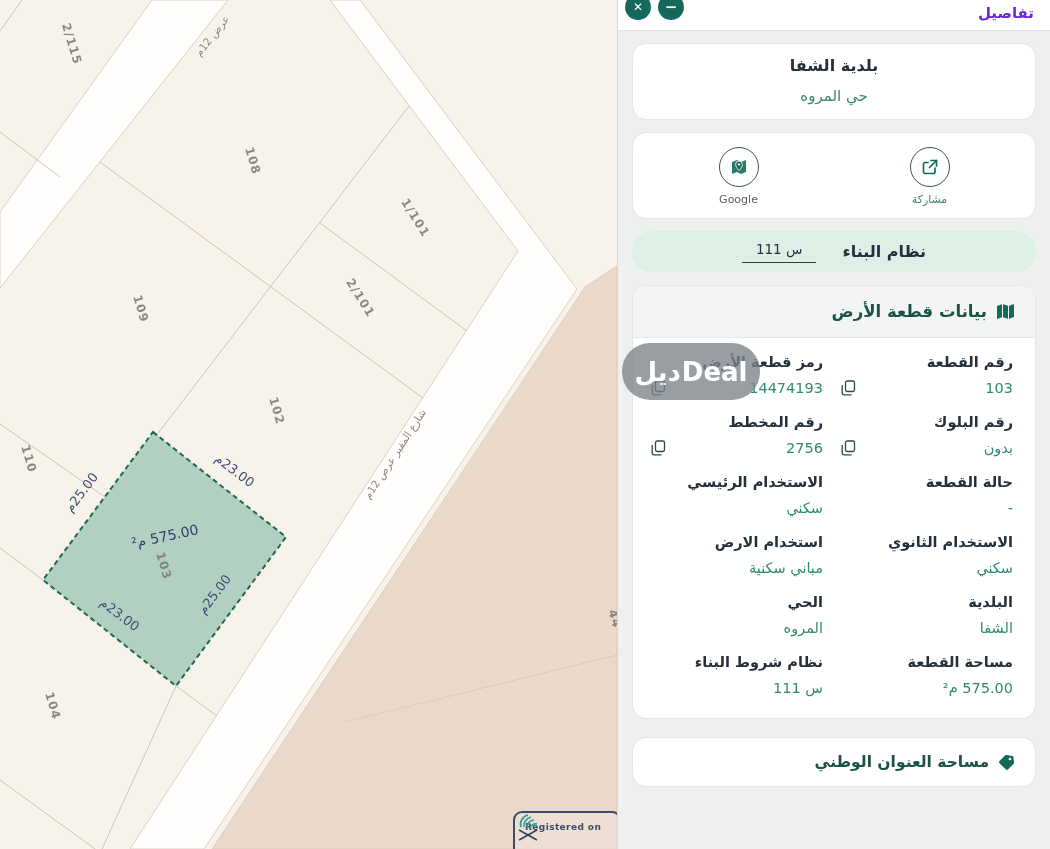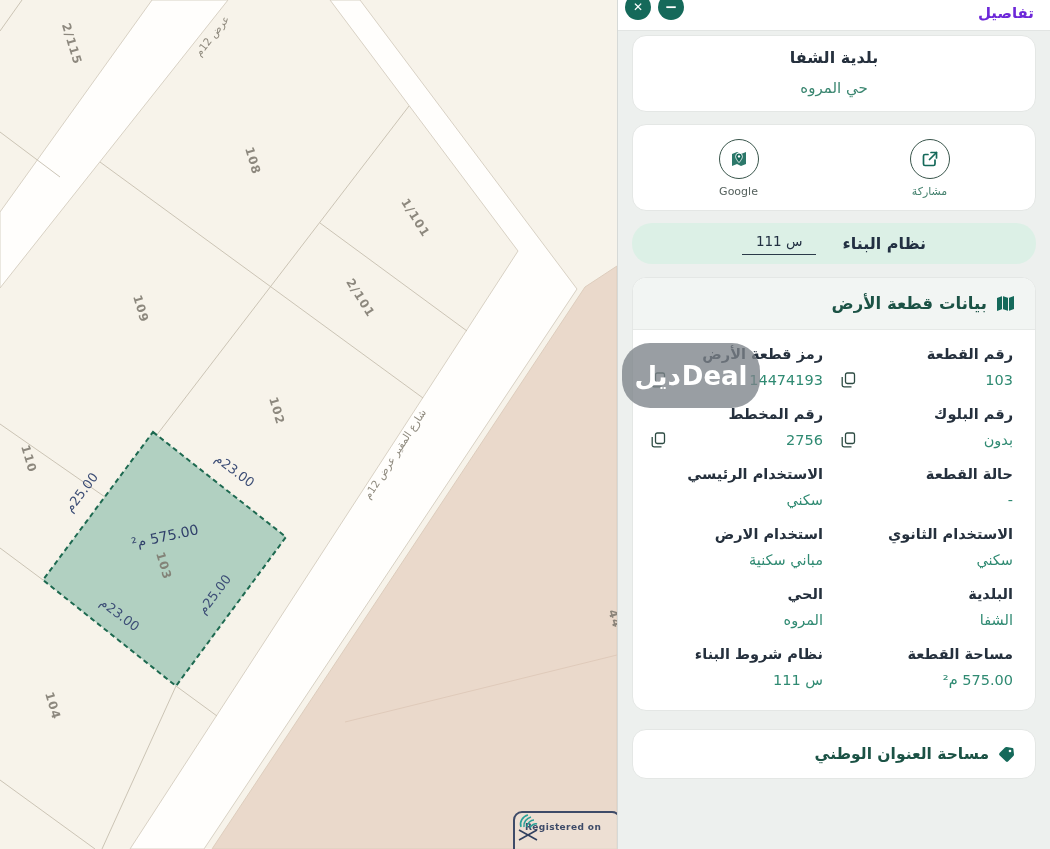--- a/index.html
+++ b/index.html
@@ -37,21 +37,21 @@
     font-size:15px;font-weight:bold;color:#6d28d9;
   }
   .win-btn{
     position:absolute;top:-6px;width:26px;height:26px;border-radius:50%;
     background:#15695a;color:#ffffff;border:none;cursor:pointer;
     font-size:12px;font-weight:bold;line-height:26px;text-align:center;padding:0;
     font-family:"DejaVu Sans",sans-serif;
   }
   .btn-close{left:7px;}
   .btn-min{left:40px;font-size:15px;}
-  .panel-body{padding:4px 14px 0 14px;}
+  .panel-body{padding:12px 14px 0 14px;}
 
   .card{
     background:#ffffff;border:1px solid #e4e7e5;border-radius:14px;
     margin-bottom:12px;box-sizing:border-box;
   }
   .muni-card{padding:12px 10px 14px 10px;text-align:center;}
   .muni-name{font-size:16px;font-weight:bold;color:#25303d;margin-bottom:12px;}
   .district-name{font-size:15px;color:#3a8670;}
 
   .actions-card{display:flex;justify-content:space-around;align-items:center;padding:14px 10px 12px 10px;}
@@ -89,21 +89,21 @@
   .fvalue{font-size:14.5px;color:#2f8a72;}
   .copy-btn{background:none;border:none;cursor:pointer;padding:0;line-height:0;}
 
   .addr-card{
     margin-top:18px;padding:15px 20px;display:flex;align-items:center;gap:9px;
   }
   .addr-title{font-size:15.5px;font-weight:bold;color:#1b5245;}
 
   
   .watermark{
-    position:absolute;left:622px;top:343px;width:138px;height:65px;z-index:50;
+    position:absolute;left:622px;top:343px;width:138px;height:57px;z-index:50;
     background:rgba(124,131,137,.78);border-radius:28px;
     display:flex;align-items:center;justify-content:center;gap:1px;
     color:#ffffff;font-weight:bold;font-size:26px;pointer-events:none;
   }
 </style>
 </head>
 <body>
 
 <div class="app">
 

